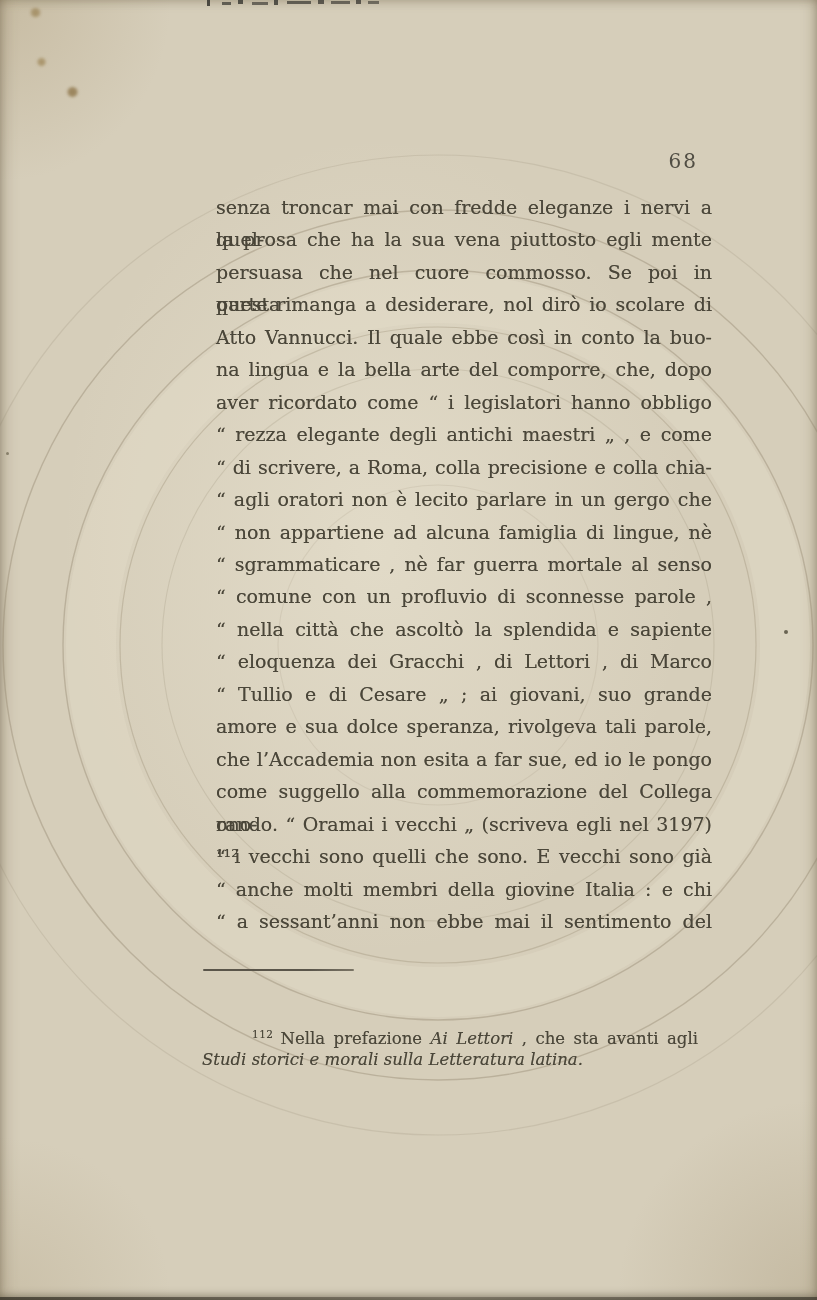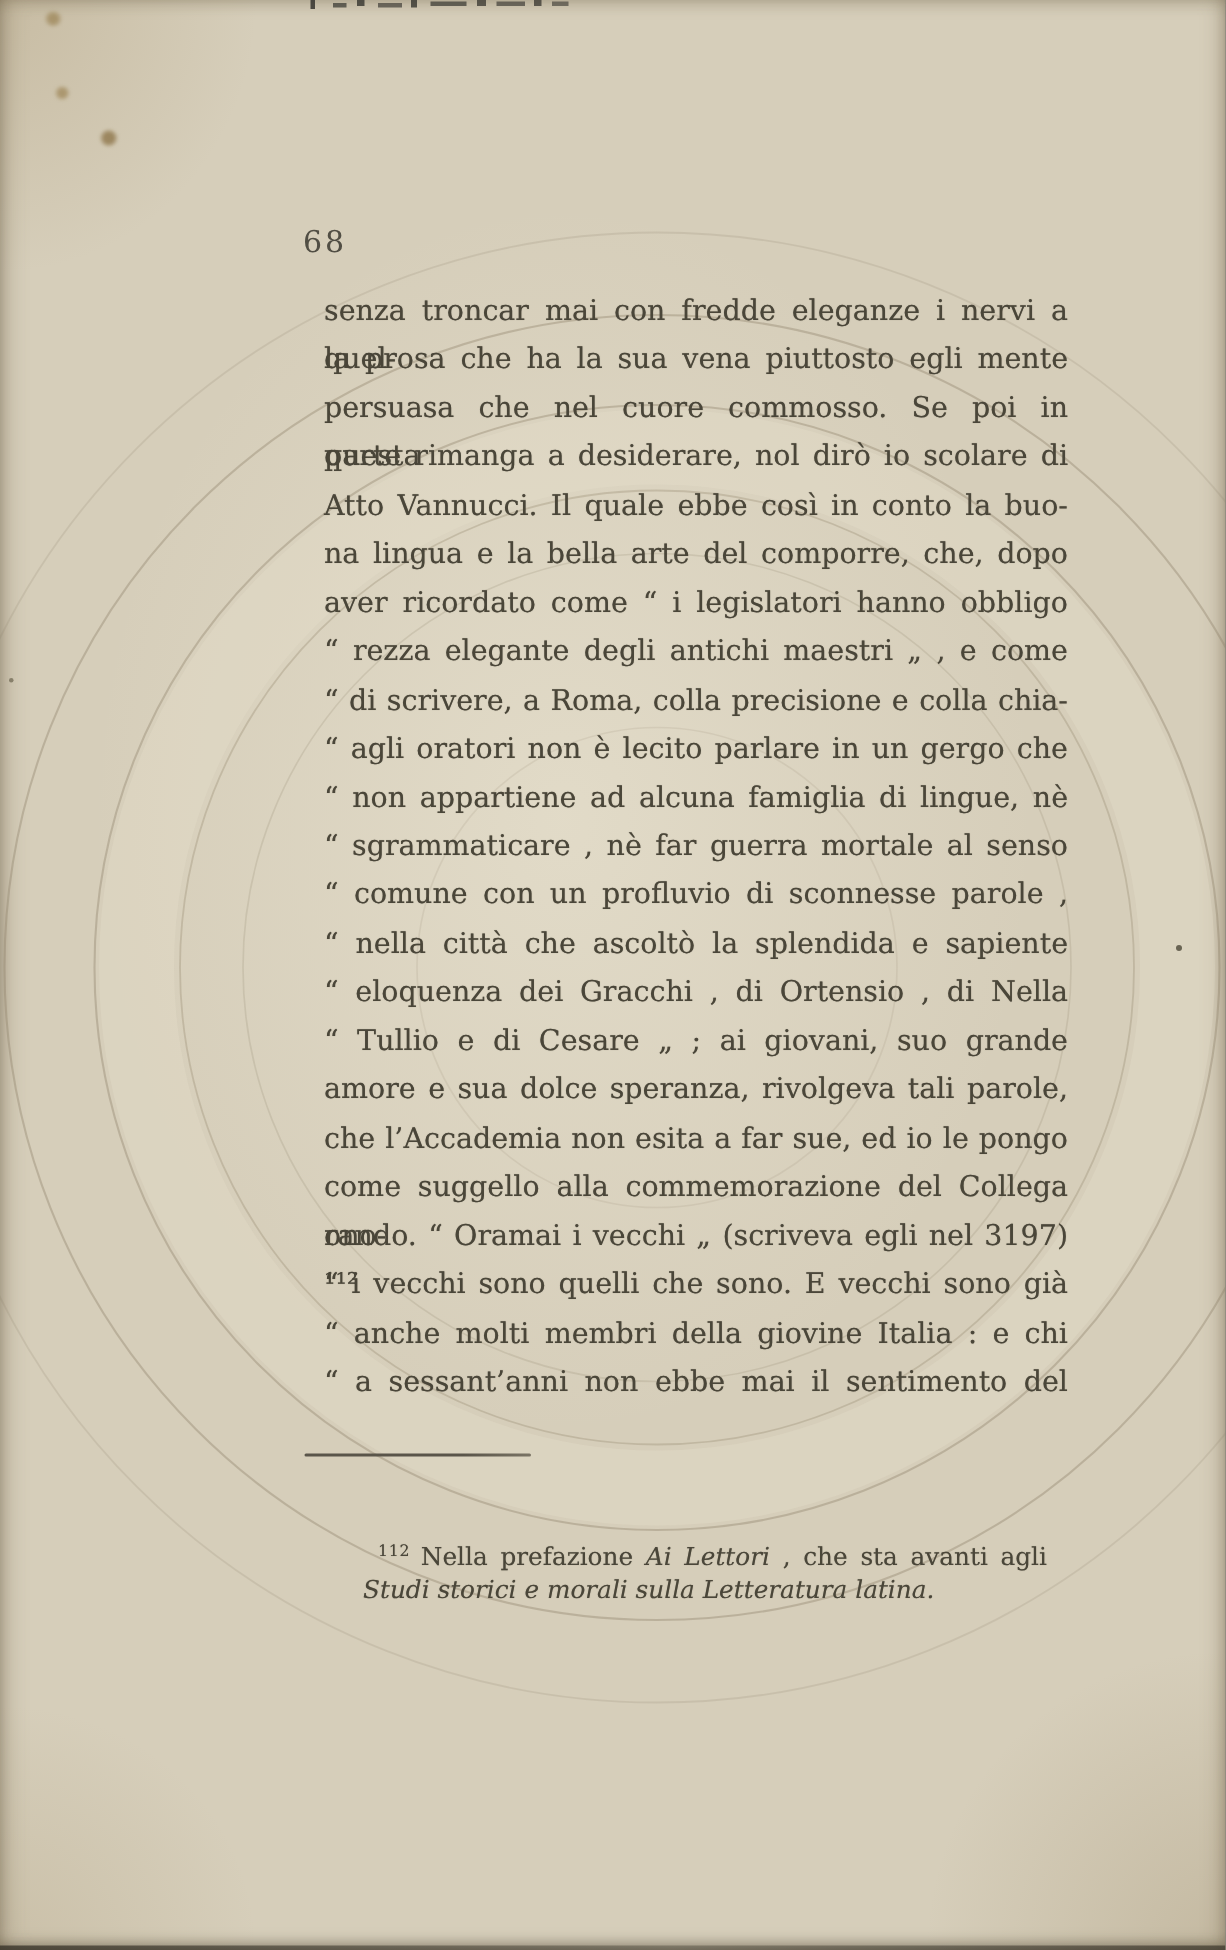--- a/index.html
+++ b/index.html
@@ -17,21 +17,21 @@
       inset 10px 0 16px -8px rgba(110,96,68,.45),
       inset -9px 0 14px -7px rgba(110,96,68,.40),
       inset 0 -7px 10px -4px rgba(70,62,46,.55),
       inset 0 8px 12px -8px rgba(110,96,68,.35);
     font-family:"DejaVu Serif","Liberation Serif",serif;
     color:#4a4639;
   }
   svg.watermark{position:absolute;left:0;top:0;pointer-events:none;}
   .page-number{
     position:absolute;left:202px;top:149px;width:496px;
-    text-align:left;font-size:20px;letter-spacing:2px;color:#514e44;
+    text-align:right;font-size:20px;letter-spacing:2px;color:#514e44;
   }
   .text-block{
     position:absolute;left:216px;top:191px;width:496px;
     font-size:19px;line-height:32.46px;
     text-shadow:0 0 .5px rgba(62,57,45,.55);
   }
   .text-block .line{
     height:32.46px;overflow:visible;white-space:normal;
     text-align:justify;text-align-last:justify;
   }
@@ -39,21 +39,21 @@
     position:absolute;left:203px;top:969px;width:151px;height:2px;
     background:linear-gradient(to right,#5a554a 0 70%,#7a7465);
     border-radius:1px;
   }
   .footnote{
     position:absolute;left:202px;top:993px;width:496px;
     font-size:16.5px;line-height:26px;
     text-shadow:0 0 .5px rgba(62,57,45,.5);
   }
   .footnote .fn-line1{text-indent:50px;text-align:justify;text-align-last:justify;height:26px;margin-top:28px;}
-  .footnote .fn-line2{height:26px;margin-left:40px;}
+  .footnote .fn-line2{height:26px;}
   .footnote sup{font-size:10.5px;vertical-align:6px;letter-spacing:.5px;margin-right:7px;}
   .italic{font-style:italic;}
   .spot{position:absolute;border-radius:50%;filter:blur(1.2px);pointer-events:none;}
   .speck{position:absolute;border-radius:50%;pointer-events:none;}
   .remnant{position:absolute;background:#35342f;pointer-events:none;}
   .bottom-edge{position:absolute;left:0;bottom:0;width:100%;height:3px;
     background:linear-gradient(to right,rgba(52,48,38,.75),rgba(52,48,38,.35) 55%,rgba(52,48,38,.65));}
 </style>
 </head>
 <body>
@@ -99,21 +99,21 @@
       <div class="line">Atto Vannucci. Il quale ebbe così in conto la buo-</div>
       <div class="line">na lingua e la bella arte del comporre, che, dopo</div>
       <div class="line">aver ricordato come “ i legislatori hanno obbligo</div>
       <div class="line">“ rezza elegante degli antichi maestri „ , e come</div>
       <div class="line">“ di scrivere, a Roma, colla precisione e colla chia-</div>
       <div class="line">“ agli oratori non è lecito parlare in un gergo che</div>
       <div class="line">“ non appartiene ad alcuna famiglia di lingue, nè</div>
       <div class="line">“ sgrammaticare , nè far guerra mortale al senso</div>
       <div class="line">“ comune con un profluvio di sconnesse parole ,</div>
       <div class="line">“ nella città che ascoltò la splendida e sapiente</div>
-      <div class="line">“ eloquenza dei Gracchi , di Ortensio , di Nella</div>
+      <div class="line">“ eloquenza dei Gracchi , di Lettori , di Marco</div>
       <div class="line">“ Tullio e di Cesare „ ; ai giovani, suo grande</div>
       <div class="line">amore e sua dolce speranza, rivolgeva tali parole,</div>
       <div class="line">che l’Accademia non esita a far sue, ed io le pongo</div>
       <div class="line">come suggello alla commemorazione del Collega ono-</div>
       <div class="line">rando. “ Oramai i vecchi „ (scriveva egli nel 3197) ¹¹²</div>
       <div class="line">“ i vecchi sono quelli che sono. E vecchi sono già</div>
       <div class="line">“ anche molti membri della giovine Italia : e chi</div>
       <div class="line">“ a sessant’anni non ebbe mai il sentimento del</div>
     </div>
 

